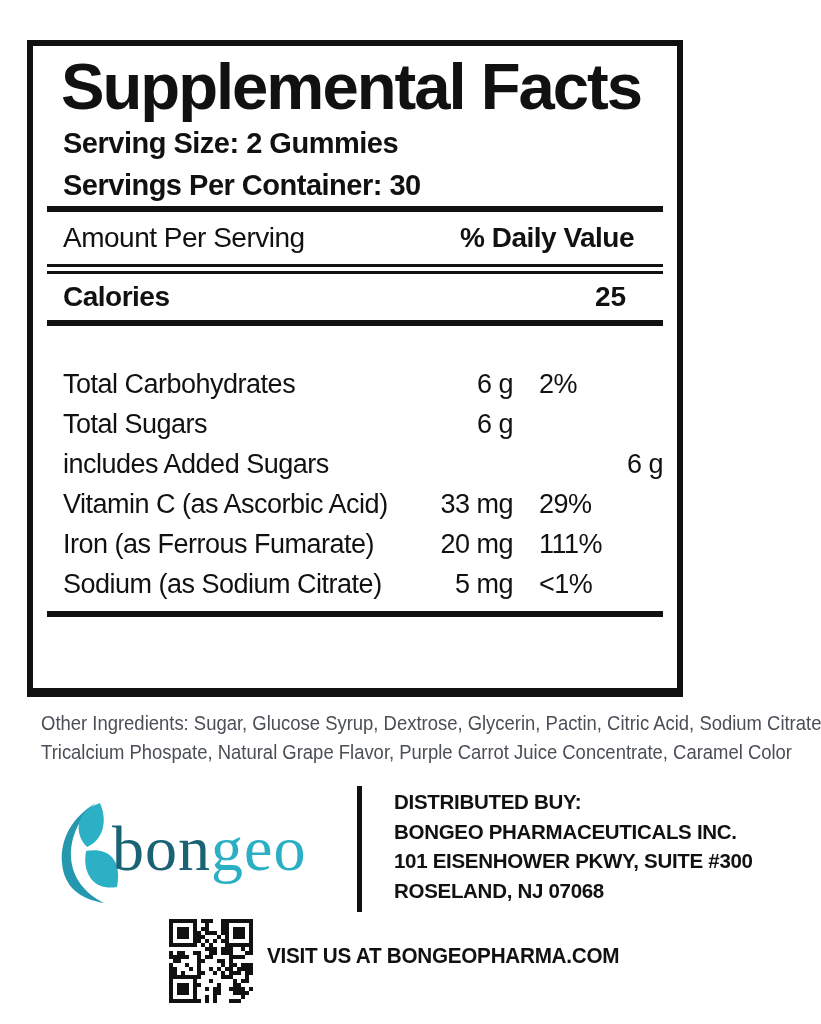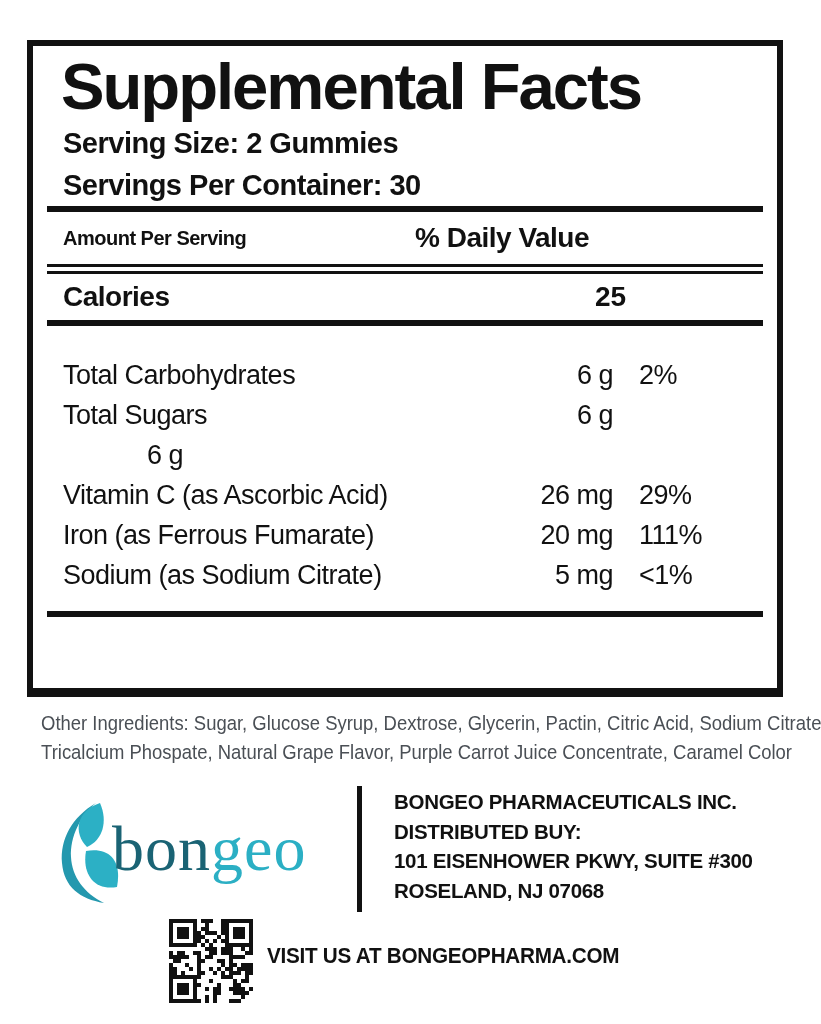--- a/index.html
+++ b/index.html
@@ -2,43 +2,43 @@
 <html style="--ink: #111111; --gray-text: #4a4f55; --teal-dark: #1a6374; --teal-light: #2bafc4;"><head>
 <meta charset="utf-8">
 <style>
   html,body{margin:0;padding:0;background:#ffffff;}
   .canvas{
     position:relative;width:821px;height:1024px;background:#ffffff;
     overflow:hidden;font-family:"Liberation Sans",sans-serif;color:var(--ink,#111);
   }
   
   .facts-box{
-    position:absolute;left:27px;top:40px;width:756px;height:657px;
+    position:absolute;left:27px;top:40px;width:656px;height:657px;
     box-sizing:border-box;border:6px solid var(--ink,#111);border-bottom-width:9px;
     padding:6px 14px 0;background:#fff;
   }
   .fb-title{
     margin-left:14px;font-size:64px;line-height:70px;font-weight:bold;
     letter-spacing:-2px;white-space:nowrap;transform:scaleX(1.02);transform-origin:left center;
   }
   .fb-serving{
     margin-left:16px;font-size:29px;line-height:42px;font-weight:bold;
     letter-spacing:-0.5px;white-space:nowrap;
   }
   .rule{height:6px;background:var(--ink,#111);}
   .double-rule{height:10px;box-sizing:border-box;border-top:3px solid var(--ink,#111);border-bottom:3px solid var(--ink,#111);}
   .hdr-row{position:relative;height:52px;}
-  .hdr-amount{position:absolute;left:16px;top:50%;transform:translateY(-50%);font-size:20px;font-weight:bold;letter-spacing:-0.5px;white-space:nowrap;text-align:right;}
-  .hdr-dv{position:absolute;left:368px;top:50%;transform:translateY(-50%);font-size:28px;font-weight:bold;letter-spacing:-0.5px;white-space:nowrap;}
+  .hdr-amount{position:absolute;left:16px;top:50%;transform:translateY(-50%);font-size:28px;font-weight:normal;letter-spacing:-0.5px;white-space:nowrap;text-align:right;}
+  .hdr-dv{position:absolute;left:413px;top:50%;transform:translateY(-50%);font-size:28px;font-weight:bold;letter-spacing:-0.5px;white-space:nowrap;}
   .cal-row{position:relative;height:46px;}
   .cal-name{position:absolute;left:16px;top:50%;transform:translateY(-50%);font-size:28px;font-weight:bold;letter-spacing:-0.5px;}
   .cal-val{position:absolute;left:548px;top:50%;transform:translateY(-50%);font-size:28px;font-weight:bold;}
   .spacer-a{height:34px;}
   .spacer-b{height:11px;}
-  .nut-row{display:flex;align-items:flex-start;height:40px;padding-left:16px;font-size:27px;letter-spacing:-0.5px;}
+  .nut-row{display:flex;align-items:flex-end;height:40px;padding-left:16px;font-size:27px;letter-spacing:-0.5px;}
   .nut-name{flex:1;white-space:nowrap;}
   .nut-amt{width:120px;text-align:right;white-space:nowrap;}
   .nut-dv{width:124px;margin-left:26px;text-align:left;white-space:nowrap;}
   .footnote{
     height:70px;display:flex;align-items:center;justify-content:center;
     font-size:27px;font-weight:bold;letter-spacing:-0.5px;white-space:nowrap;
   }
   .footnote>span{transform:scaleX(0.97);transform-origin:center;}
   
   .ingredients{
@@ -98,25 +98,26 @@
       <span class="nut-name">Total Carbohydrates</span>
       <span class="nut-amt">6 g</span>
       <span class="nut-dv">2%</span>
     </div>
     <div class="nut-row">
       <span class="nut-name">Total Sugars</span>
       <span class="nut-amt">6 g</span>
       <span class="nut-dv"></span>
     </div>
     <div class="nut-row">
+      <span class="nut-name">includes Added Sugars</span>
       <span class="nut-amt">6 g</span>
     </div>
     <div class="nut-row">
       <span class="nut-name">Vitamin C (as Ascorbic Acid)</span>
-      <span class="nut-amt">26 mg</span>
+      <span class="nut-amt">33 mg</span>
       <span class="nut-dv">29%</span>
     </div>
     <div class="nut-row">
       <span class="nut-name">Iron (as Ferrous Fumarate)</span>
       <span class="nut-amt">20 mg</span>
       <span class="nut-dv">111%</span>
     </div>
     <div class="nut-row">
       <span class="nut-name">Sodium (as Sodium Citrate)</span>
       <span class="nut-amt">5 mg</span>
@@ -136,22 +137,22 @@
   <svg class="logo-mark" viewBox="0 0 64 106">
     <path d="M40,4 C16,18 4,40 6,64 C8,88 24,100 48,104 C28,94 16,78 15,58 C14,38 24,17 40,4 Z" fill="#2498ae"></path>
     <path d="M31,48 C17,34 20,12 44,4 C52,22 47,41 31,48 Z" fill="#2cb0c5"></path>
     <path d="M30,52 C54,48 66,62 61,88 C38,92 26,75 30,52 Z" fill="#2cb0c5"></path>
   </svg>
   <div class="wordmark"><span class="wm-bon">bon</span><span class="wm-geo">geo</span></div>
 
   <div class="v-divider"></div>
 
   <div class="distributor">
+    <div>DISTRIBUTED BUY:</div>
     <div>BONGEO PHARMACEUTICALS INC.</div>
-    <div>DISTRIBUTED BUY:</div>
     <div>101 EISENHOWER PKWY, SUITE #300</div>
     <div>ROSELAND, NJ 07068</div>
   </div>
 
   <svg class="qr" id="qr-svg" viewBox="0 0 88 97">
       <rect x="34" y="6" width="4" height="4" fill="#111111"></rect>
       <rect x="38" y="6" width="4" height="4" fill="#111111"></rect>
       <rect x="42" y="6" width="4" height="4" fill="#111111"></rect>
       <rect x="54" y="6" width="4" height="4" fill="#111111"></rect>
       <rect x="38" y="10" width="4" height="4" fill="#111111"></rect>

